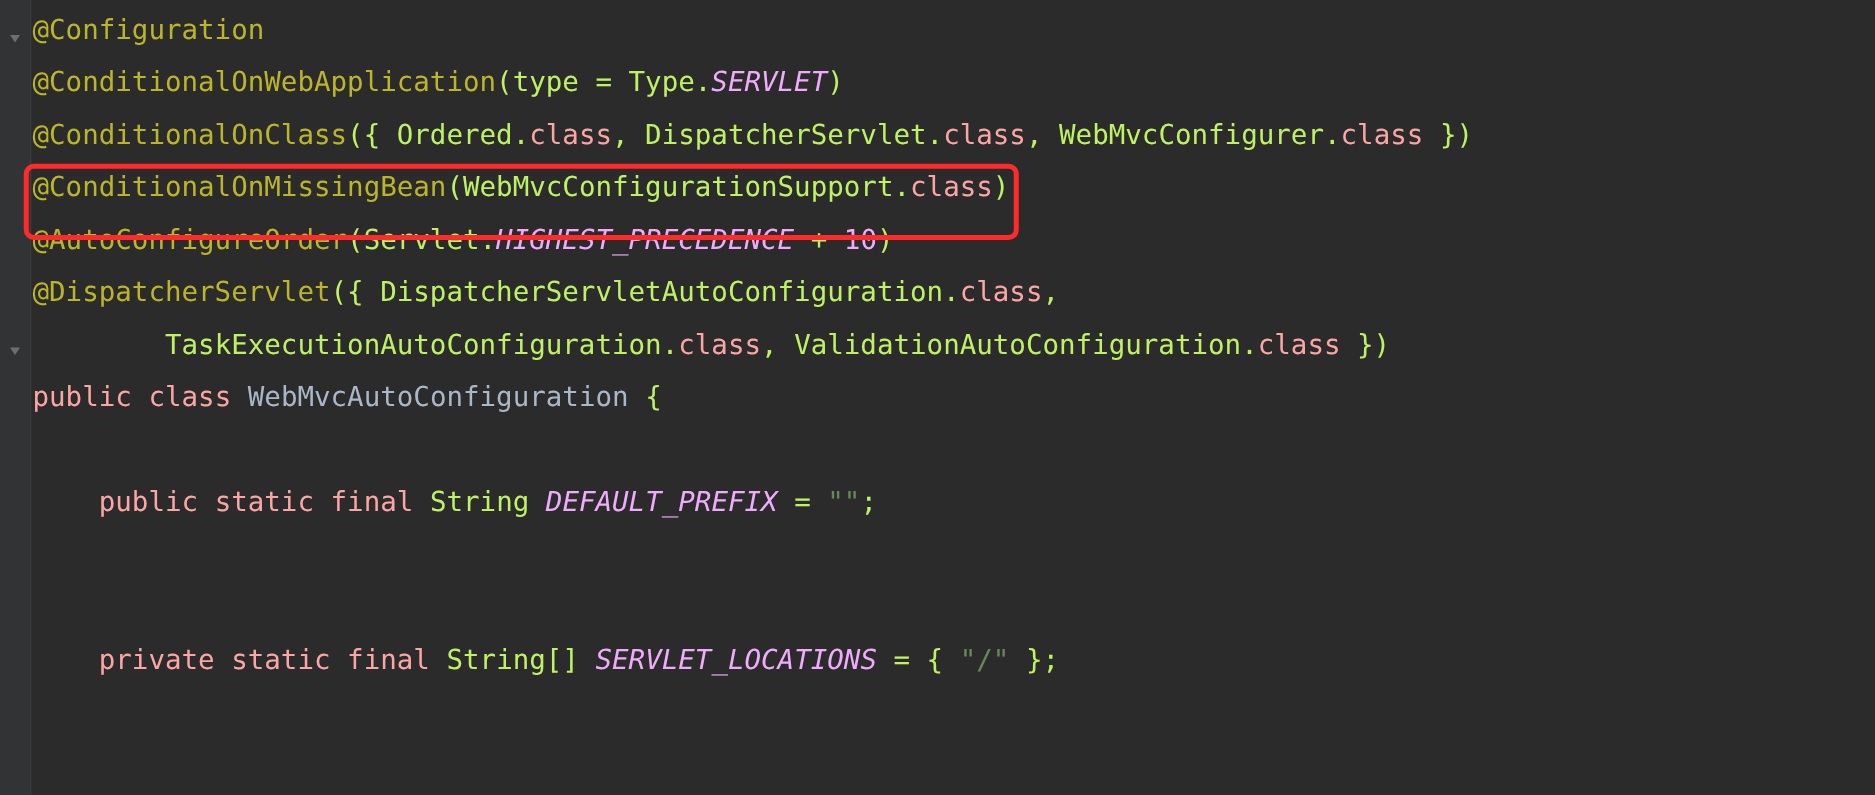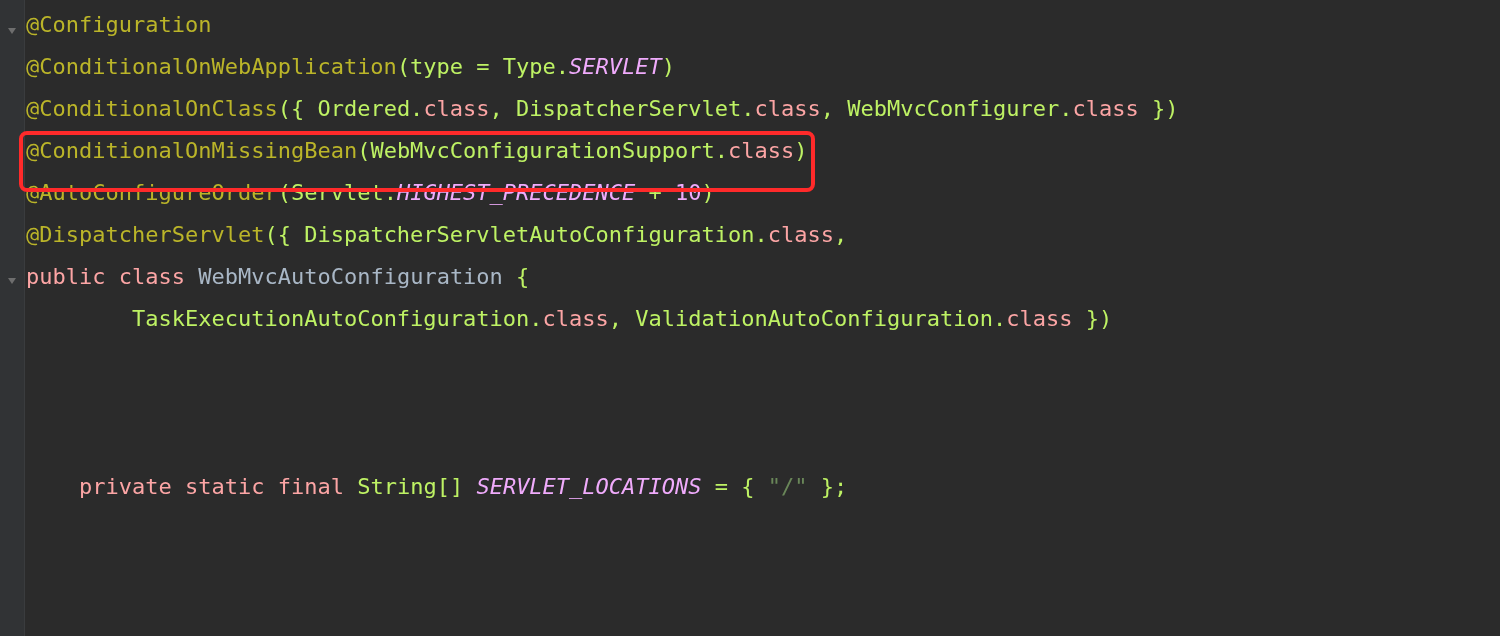--- a/index.html
+++ b/index.html
@@ -43,26 +43,27 @@
     <div class="line"><span class="ann">@ConditionalOnWebApplication</span><span class="txt">(type = Type.</span><span class="ital">SERVLET</span><span class="txt">)</span></div>
 
     <div class="line"><span class="ann">@ConditionalOnClass</span><span class="txt">({ Ordered.</span><span class="kw">class</span><span class="txt">, DispatcherServlet.</span><span class="kw">class</span><span class="txt">, WebMvcConfigurer.</span><span class="kw">class</span><span class="txt"> })</span></div>
 
     <div class="line"><span class="ann">@ConditionalOnMissingBean</span><span class="txt">(WebMvcConfigurationSupport.</span><span class="kw">class</span><span class="txt">)</span></div>
 
     <div class="line"><span class="ann">@AutoConfigureOrder</span><span class="txt">(Servlet.</span><span class="ital">HIGHEST_PRECEDENCE</span><span class="txt"> + </span><span class="num">10</span><span class="txt">)</span></div>
 
     <div class="line"><span class="ann">@DispatcherServlet</span><span class="txt">({ DispatcherServletAutoConfiguration.</span><span class="kw">class</span><span class="txt">,</span></div>
 
+    <div class="line"><span class="txt">        </span><span class="txt">TaskExecutionAutoConfiguration.</span><span class="kw">class</span><span class="txt">, ValidationAutoConfiguration.</span><span class="kw">class</span><span class="txt"> })</span></div>
+
     <div class="line"><span class="kw">public</span><span class="txt"> </span><span class="kw">class</span><span class="txt"> </span><span class="cls">WebMvcAutoConfiguration</span><span class="txt"> {</span></div>
-
-    <div class="line"><span class="txt">        </span><span class="txt">TaskExecutionAutoConfiguration.</span><span class="kw">class</span><span class="txt">, ValidationAutoConfiguration.</span><span class="kw">class</span><span class="txt"> })</span></div>
 
     <div class="line">&nbsp;</div>
 
+    <div class="line"><span class="txt">    </span><span class="kw">public</span><span class="txt"> </span><span class="kw">static</span><span class="txt"> </span><span class="kw">final</span><span class="txt"> </span><span class="txt">String </span><span class="ital">DEFAULT_PREFIX</span><span class="txt"> = </span><span class="str">""</span><span class="txt">;</span></div>
 
     <div class="line">&nbsp;</div>
 
 
     <div class="line">&nbsp;</div>
 
     <div class="line"><span class="txt">    </span><span class="kw">private</span><span class="txt"> </span><span class="kw">static</span><span class="txt"> </span><span class="kw">final</span><span class="txt"> </span><span class="txt">String[] </span><span class="ital">SERVLET_LOCATIONS</span><span class="txt"> = { </span><span class="str">"/"</span><span class="txt"> };</span></div>
 
   </div>
 

